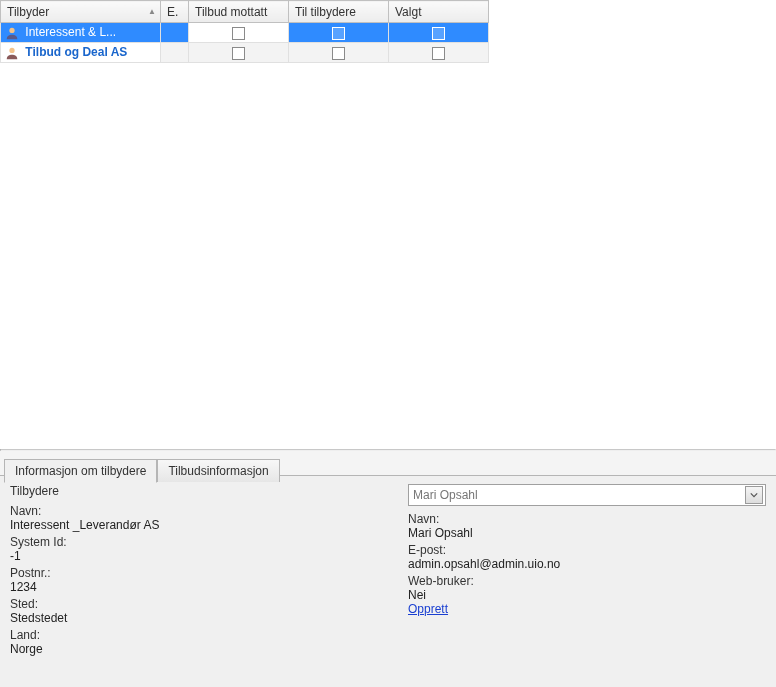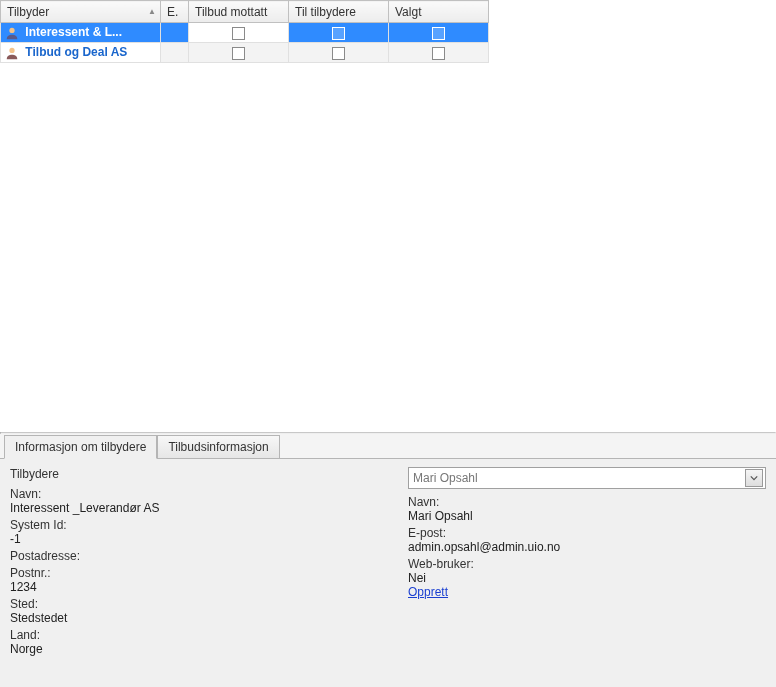--- a/index.html
+++ b/index.html
@@ -21,21 +21,21 @@
     position: relative;
   }
   table.grid th .sort-arrow { position: absolute; right: 4px; top: 6px; font-size: 8px; color: #888; }
   table.grid td {
     border: 1px solid #e0e0e0;
     padding: 2px 4px;
     height: 20px;
     font-size: 12px;
   }
   tr.row-selected td { background: #2f8bff; color: #fff; }
-  tr.row-selected td.cell-name a { color: #fff; font-weight: bold; }
+  tr.row-selected td.cell-name a { color: #fff; font-weight: normal; }
   tr.row-selected td:first-child { border-bottom: 1px dotted #0a4ca0; }
   tr.row-alt td.cell-name a { color: #1a66cc; font-weight: bold; }
   tr.row-alt td { background: #f3f3f3; }
   tr.row-alt td.white { background: #fff; }
   .cell-name { white-space: nowrap; overflow: hidden; text-overflow: ellipsis; }
   .cell-name a { text-decoration: none; }
   .personicon { display:inline-block; width:14px; height:14px; vertical-align:middle; margin-right:3px; }
   .personicon svg { width:14px; height:14px; display:block; }
   .chk { display:inline-block; width:13px; height:13px; border:1px solid #8a8a8a; background:#fff; vertical-align:middle; }
   .chk.sel { border:1px solid #fff; background: rgba(255,255,255,0.2); }
@@ -47,21 +47,21 @@
   
   .tabstrip { border-bottom: 1px solid #b5b5b5; padding-left: 4px; background:#f4f4f4; }
   .tab {
     display:inline-block;
     padding: 4px 10px;
     border: 1px solid #b5b5b5;
     border-bottom: none;
     background: linear-gradient(#f7f7f7,#e6e6e6);
     font-size: 12px;
     position: relative;
-    top: 1px;
+    top: 8px;
     cursor: default;
     color:#333;
   }
   .tab.active { background: #f0f0f0; border-bottom: 1px solid #f0f0f0; }
   
   
   .detail { background: #f0f0f0; padding: 8px 10px 28px 10px; display: flex; gap: 40px; }
   .detail-col { flex: 1; }
   .group-label { font-size: 12px; color: #333; margin-bottom: 6px; }
   .field-row { display:flex; margin: 3px 0; flex-direction: column; }
@@ -152,24 +152,20 @@
       <div class="group-label">Tilbydere</div>
       <div class="field-row">
         <div class="field-label">Navn:</div>
         <div class="field-value">Interessent _Leverandør AS</div>
       </div>
       <div class="field-row">
         <div class="field-label">System Id:</div>
         <div class="field-value">-1</div>
       </div>
       <div class="field-row">
-        <div class="field-label">Postadresse:</div>
-        <div class="field-value"></div>
-      </div>
-      <div class="field-row">
         <div class="field-label">Postnr.:</div>
         <div class="field-value">1234</div>
       </div>
       <div class="field-row">
         <div class="field-label">Sted:</div>
         <div class="field-value">Stedstedet</div>
       </div>
       <div class="field-row">
         <div class="field-label">Land:</div>
         <div class="field-value">Norge</div>

